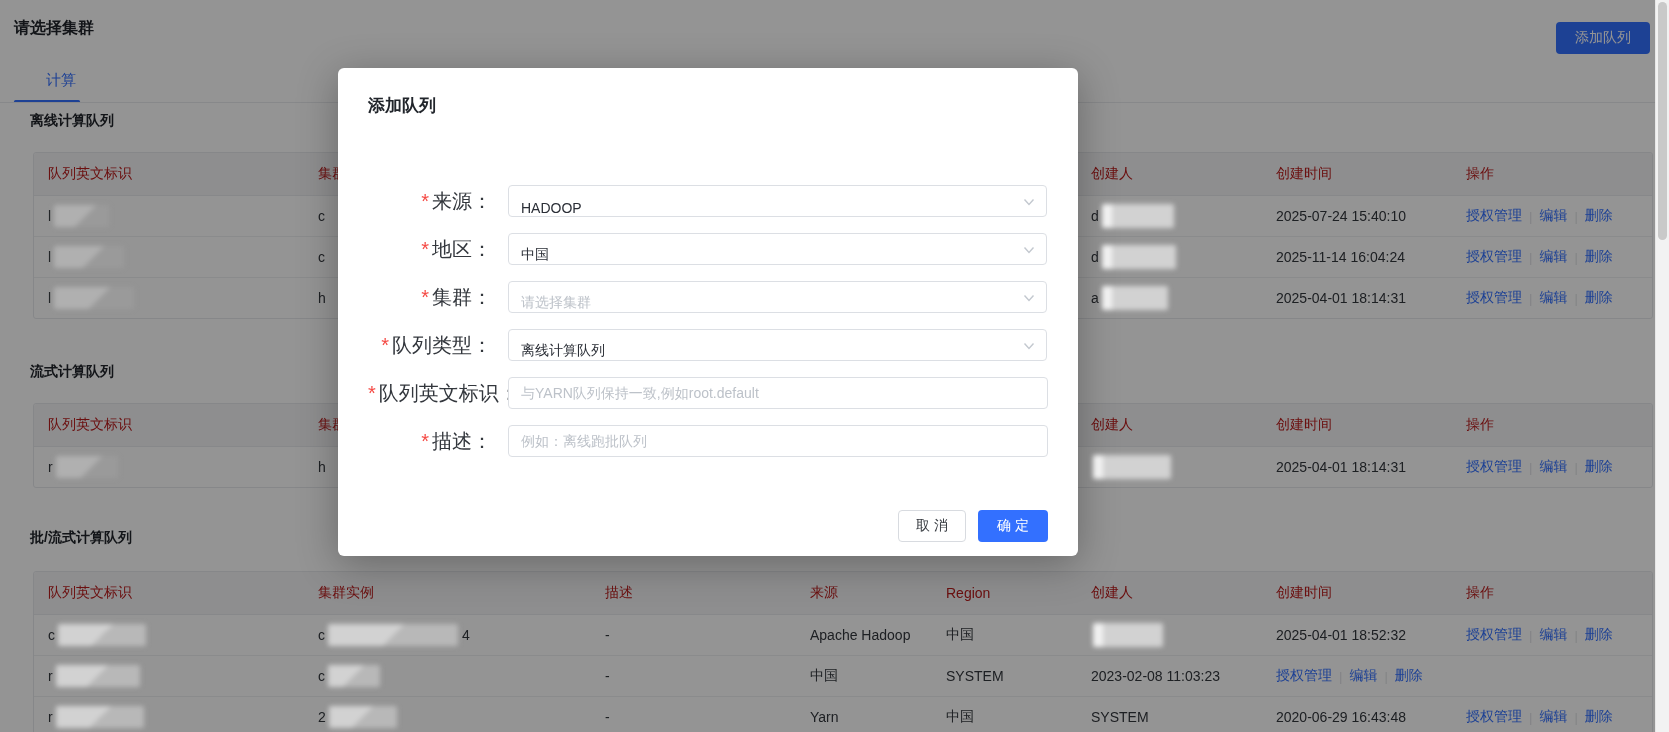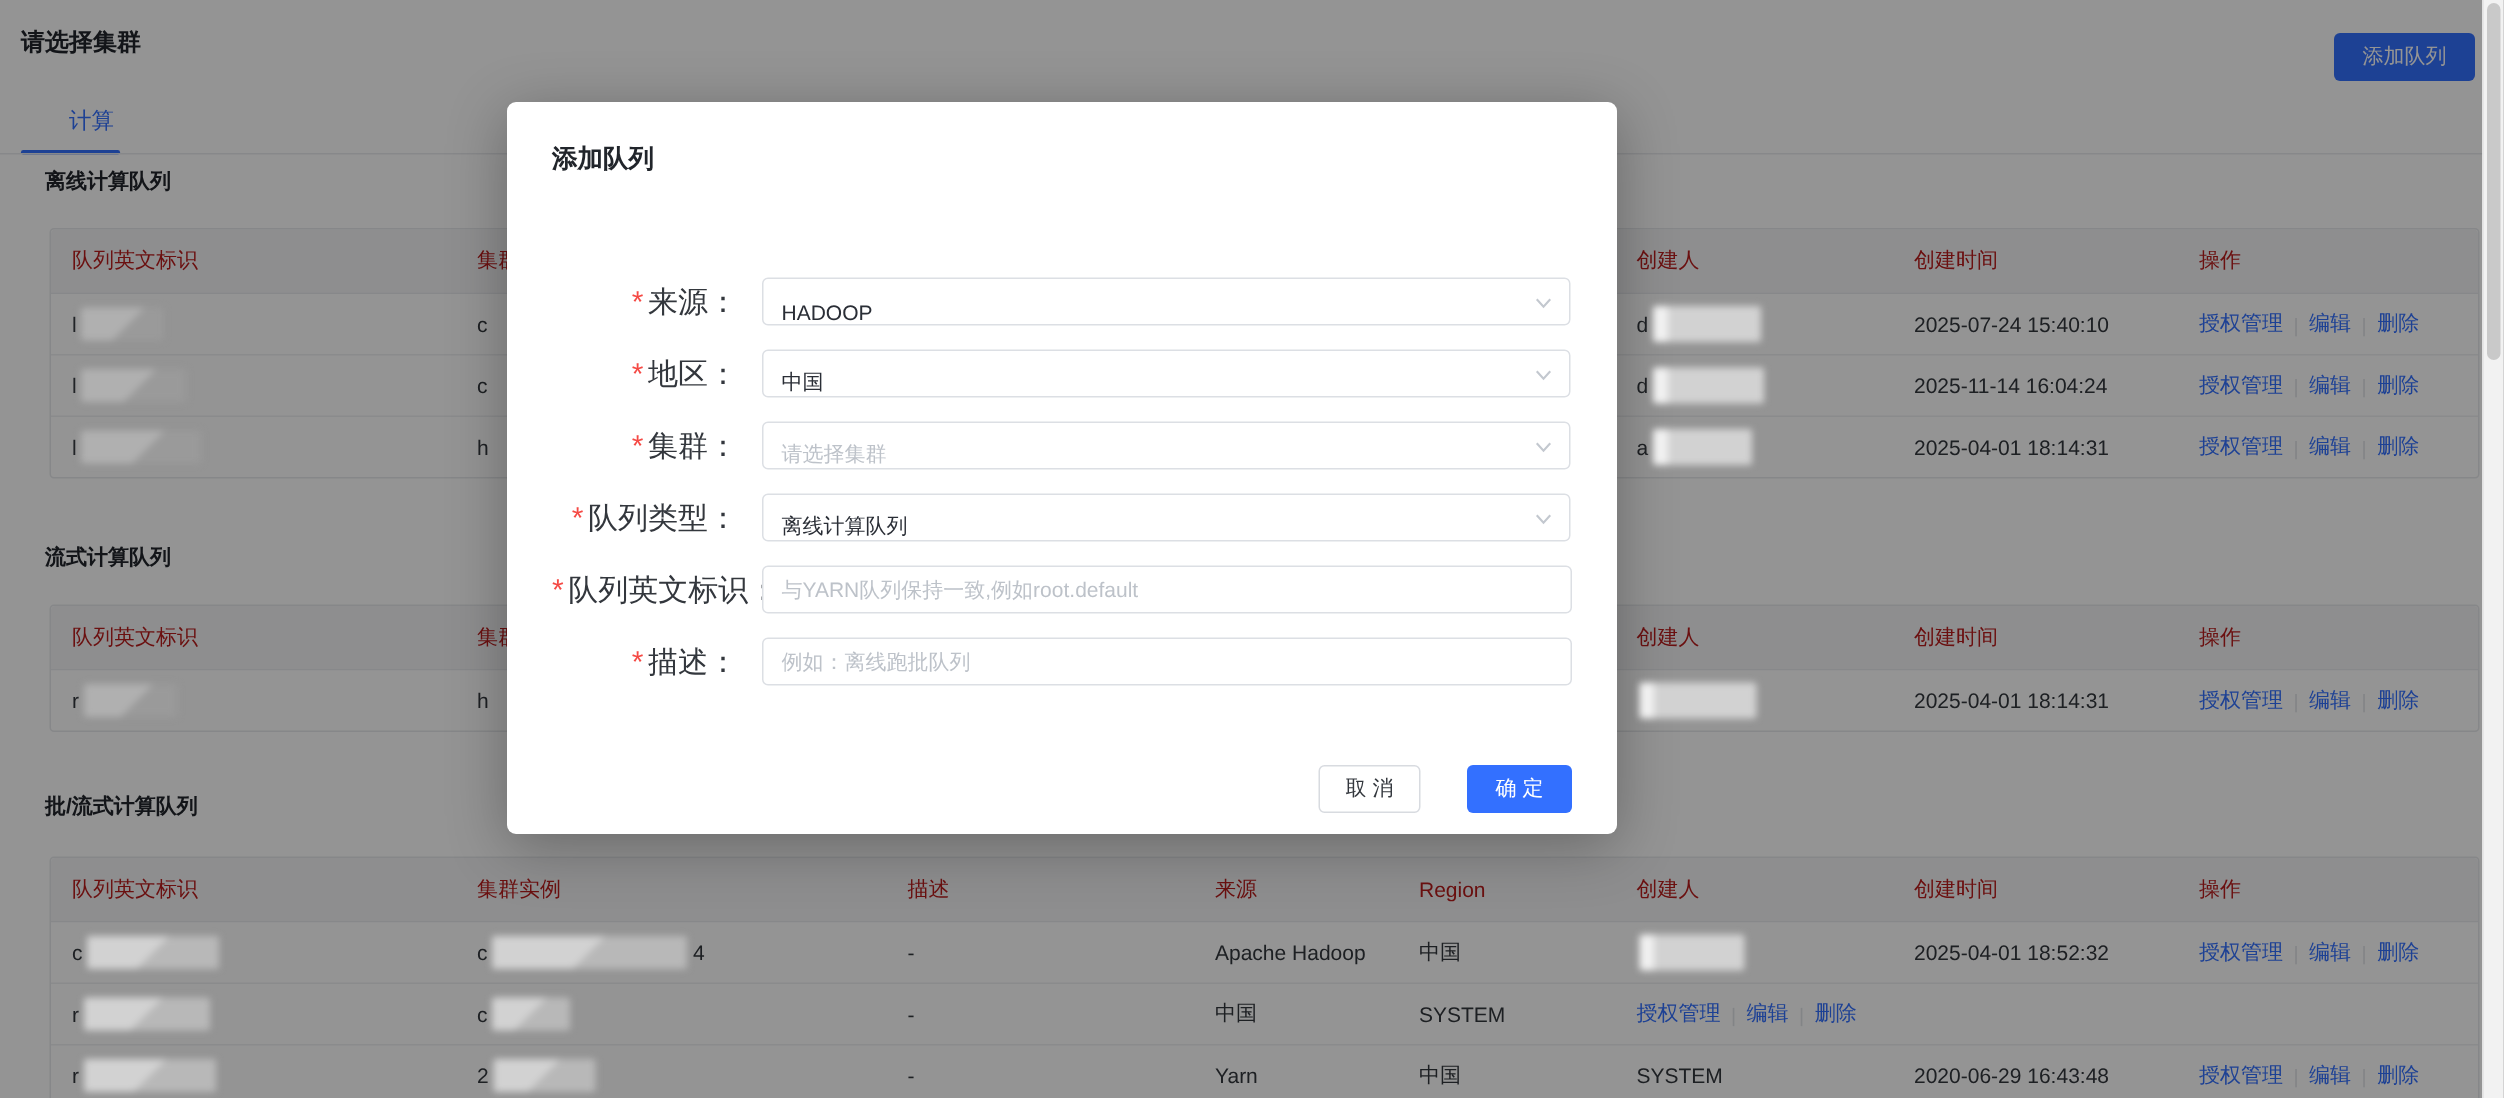--- a/index.html
+++ b/index.html
@@ -228,20 +228,21 @@
           <span class="prefix">r</span>
           <span class="redact" style="width: 84px; background: linear-gradient(135deg, rgb(210, 210, 210) 0px, rgb(210, 210, 210) 50%, rgb(184, 184, 184) 50%, rgb(184, 184, 184) 100%);"></span>
         </div>
         <div class="cell">
           <span class="prefix">c</span>
           <span class="redact" style="width: 52px; background: linear-gradient(135deg, rgb(210, 210, 210) 0px, rgb(210, 210, 210) 50%, rgb(184, 184, 184) 50%, rgb(184, 184, 184) 100%);"></span>
         </div>
         <div class="cell">-</div>
         <div class="cell">中国</div>
         <div class="cell">SYSTEM</div>
+        <div class="cell">2023-02-08 11:03:23</div>
         <div class="cell actions">
           <a class="lnk" style="color: rgb(51, 112, 255);">授权管理</a>
           <span class="sep">|</span>
           <a class="lnk" style="color: rgb(51, 112, 255);">编辑</a>
           <span class="sep">|</span>
           <a class="lnk" style="color: rgb(51, 112, 255);">删除</a>
         </div>
       </div>
       <div class="trow">
         <div class="cell">
@@ -313,19 +314,19 @@
         <div class="flabel"><span class="star">*</span>队列英文标识：</div>
         <input class="finput" type="text" placeholder="与YARN队列保持一致,例如root.default" style="">
       </div>
       <div class="frow">
         <div class="flabel"><span class="star">*</span>描述：</div>
         <input class="finput" type="text" placeholder="例如：离线跑批队列" style="">
       </div>
     </div>
   <div class="mfooter">
     <button class="btn btn-cancel">取 消</button>
-    <button class="btn btn-ok" style="background: rgb(51, 112, 255); margin-left: 19px;">确 定</button>
+    <button class="btn btn-ok" style="background: rgb(51, 112, 255);">确 定</button>
   </div>
 </div>
 
 <div class="scrollbar">
   <div class="scroll-thumb"></div>
 </div>
 
 </body></html>

